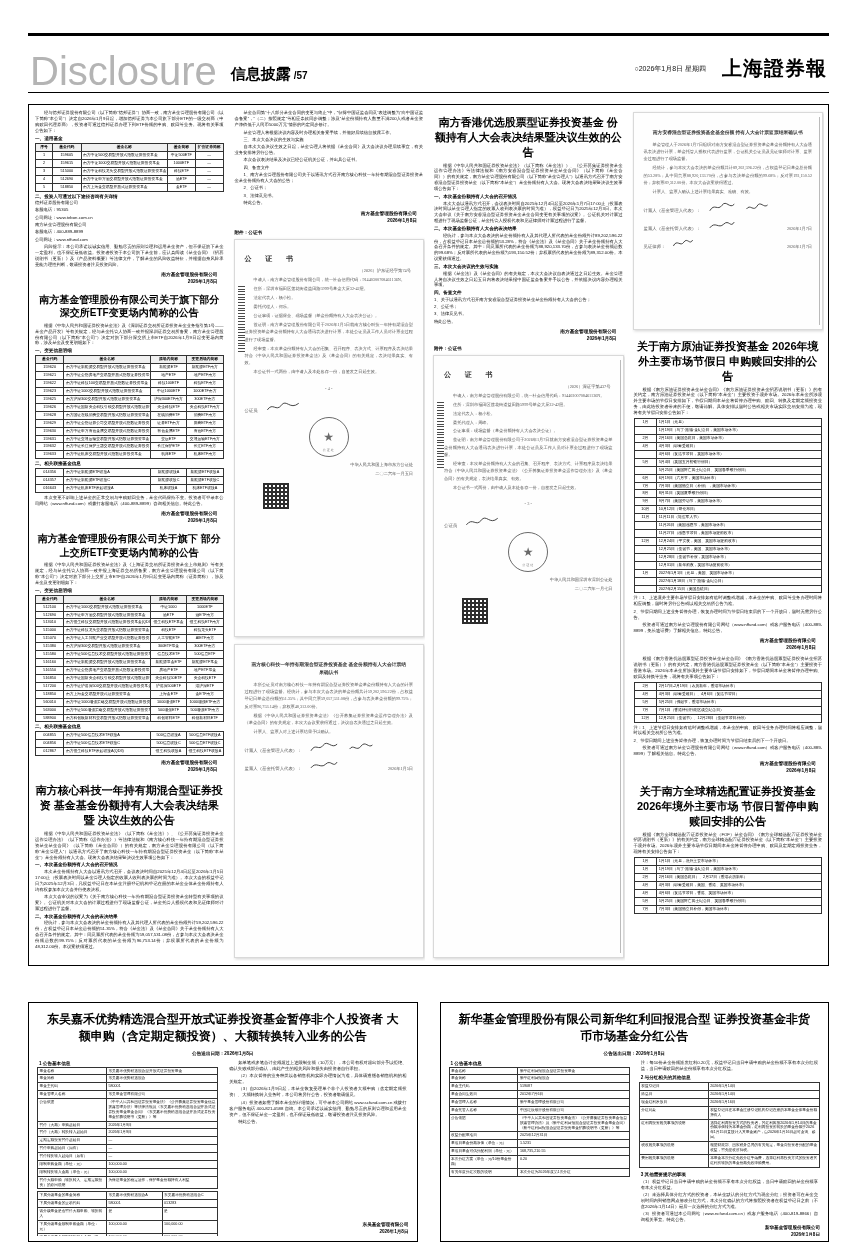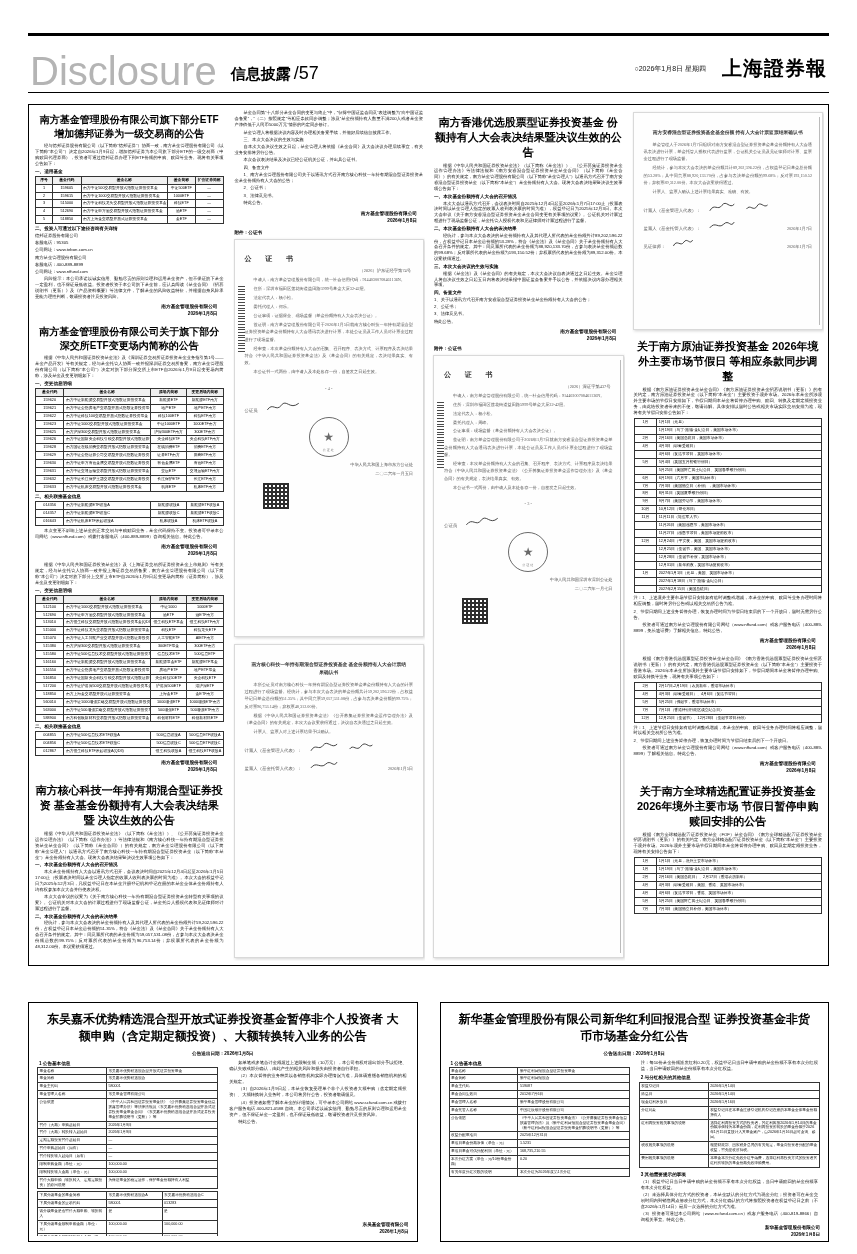--- a/index.html
+++ b/index.html
@@ -3,21 +3,21 @@
 <meta charset="utf-8">
 <style>
   html,body{margin:0;padding:0;background:#e8e8e8}
   .page{width:857px;height:1254px;background:#fff;position:relative;margin:0 auto;
         font-family:"Liberation Sans",sans-serif;color:#000;overflow:hidden}
   .top-rule{position:absolute;left:28px;right:28px;top:33px;height:3px;background:#000}
   .masthead{position:absolute;left:30px;right:30px;top:40px;height:48px;display:flex;align-items:flex-end}
   .brand{font-size:40px;font-weight:400;color:#b4b4b4;letter-spacing:0;line-height:.85}
   .sec-wrap{margin-left:14px;padding-bottom:4px;display:flex;align-items:baseline;gap:3px}
   .sec{font-size:15px;font-weight:bold}
-  .secno{font-size:18px;font-weight:normal}
+  .secno{font-size:10px;font-weight:bold}
   .mast-right{margin-left:auto;display:flex;align-items:center;gap:16px;padding-bottom:6px}
   .mast-date{font-size:7px;color:#111}
   .paper{font-size:20px;font-weight:bold;font-family:"Liberation Serif",serif;letter-spacing:1px}
   .mid-rule{position:absolute;left:28px;right:28px;top:92px;height:1px;background:#000}
 
   .main-box{position:absolute;left:28px;right:28px;top:104px;height:862px;border:1px solid #000;
             padding:4px;display:flex;gap:7px;overflow:hidden;box-sizing:border-box}
   .col{flex:1 1 0;min-width:0;overflow:hidden;display:flex;flex-direction:column}
 
   .atitle{font-size:10px;font-weight:bold;text-align:center;line-height:1.35;margin:4px 2px 3px}
@@ -87,21 +87,20 @@
       <span class="mast-date">○2026年1月8日 星期四</span>
       <span class="paper">上海證券報</span>
     </span>
   </header>
   <div class="mid-rule"></div>
 
   <main class="main-box">
 
     <div class="col">
       <article>
-        <h2 class="atitle">南方基金管理股份有限公司旗下部分ETF 增加德邦证券为一级交易商的公告</h2>
         <p class="body">经与德邦证券股份有限公司（以下简称“德邦证券”）协商一致，南方基金管理股份有限公司（以下简称“本公司”）决定自2026年1月9日起，增加德邦证券为本公司旗下部分ETF的一级交易商（申购赎回代理券商），投资者可通过德邦证券办理下列ETF份额的申购、赎回等业务。现将有关事项公告如下：</p>
         <p class="h">一、适用基金</p>
         <table class="tbl">
           <thead>
               <tr>
             <th class="cw-no">序号</th>
             <th class="cw-code">基金代码</th>
             <th class="cw-name">基金名称</th>
             <th>基金简称</th>
             <th>扩位证券简称</th>
@@ -277,20 +276,21 @@
             </tbody>
         </table>
         <p class="body">本次变更不影响上述基金的正常交易与申购赎回业务，基金代码保持不变。投资者可登录本公司网站（www.nffund.com）或拨打客服电话（400-889-8899）咨询相关信息。特此公告。</p>
         <div class="sig">
           <div>南方基金管理股份有限公司</div>
           <div>2026年1月8日</div>
         </div>
       </article>
 
       <article>
+        <h2 class="atitle">南方基金管理股份有限公司关于旗下 部分上交所ETF变更场内简称的公告</h2>
         <p class="body">根据《中华人民共和国证券投资基金法》及《上海证券交易所证券投资基金上市规则》等有关规定，经与基金托管人协商一致并报上海证券交易所备案，南方基金管理股份有限公司（以下简称“本公司”）决定对旗下部分上交所上市ETF自2026年1月9日起变更场内简称（证券简称），涉及基金及变更明细如下：</p>
         <p class="h">一、变更信息明细</p>
         <table class="tbl">
           <thead>
               <tr>
             <th class="cw-code">基金代码</th>
             <th class="cw-name">基金名称</th>
             <th>原场内简称</th>
             <th>变更后场内简称</th>
           </tr>
@@ -596,21 +596,21 @@
         <div class="sigrow">
           <span>见证律师：</span>
           <svg class="squig" width="26" height="14" viewBox="0 0 26 14">
             <path d="M2,10 C6,2 10,12 14,6 S21,10 24,4"></path>
             </svg>
           <span class="date">2026年1月7日</span>
         </div>
       </figure>
 
       <article>
-        <h2 class="atitle big">关于南方原油证券投资基金 2026年境外主要市场节假日 等相应条款同步调整</h2>
+        <h2 class="atitle big">关于南方原油证券投资基金 2026年境外主要市场节假日 申购赎回安排的公告</h2>
         <p class="body">根据《南方原油证券投资基金基金合同》《南方原油证券投资基金招募说明书（更新）》的有关约定，南方原油证券投资基金（以下简称“本基金”）主要投资于境外市场。2026年本基金所涉境外主要市场的节假日安排如下，节假日期间本基金将暂停办理申购、赎回、转换及定期定额投资业务，由此给投资者带来的不便，敬请谅解。具体安排以届时公告或相关市场实际交易安排为准，现将有关节假日安排公告如下：</p>
         <table class="tbl">
           <tbody>
 
           <tr>
               <td class="cw-mon">1月</td>
                 <td class="l">1月1日（元旦）</td>
             </tr>
               <tr>
               <td class="cw-mon"></td>

